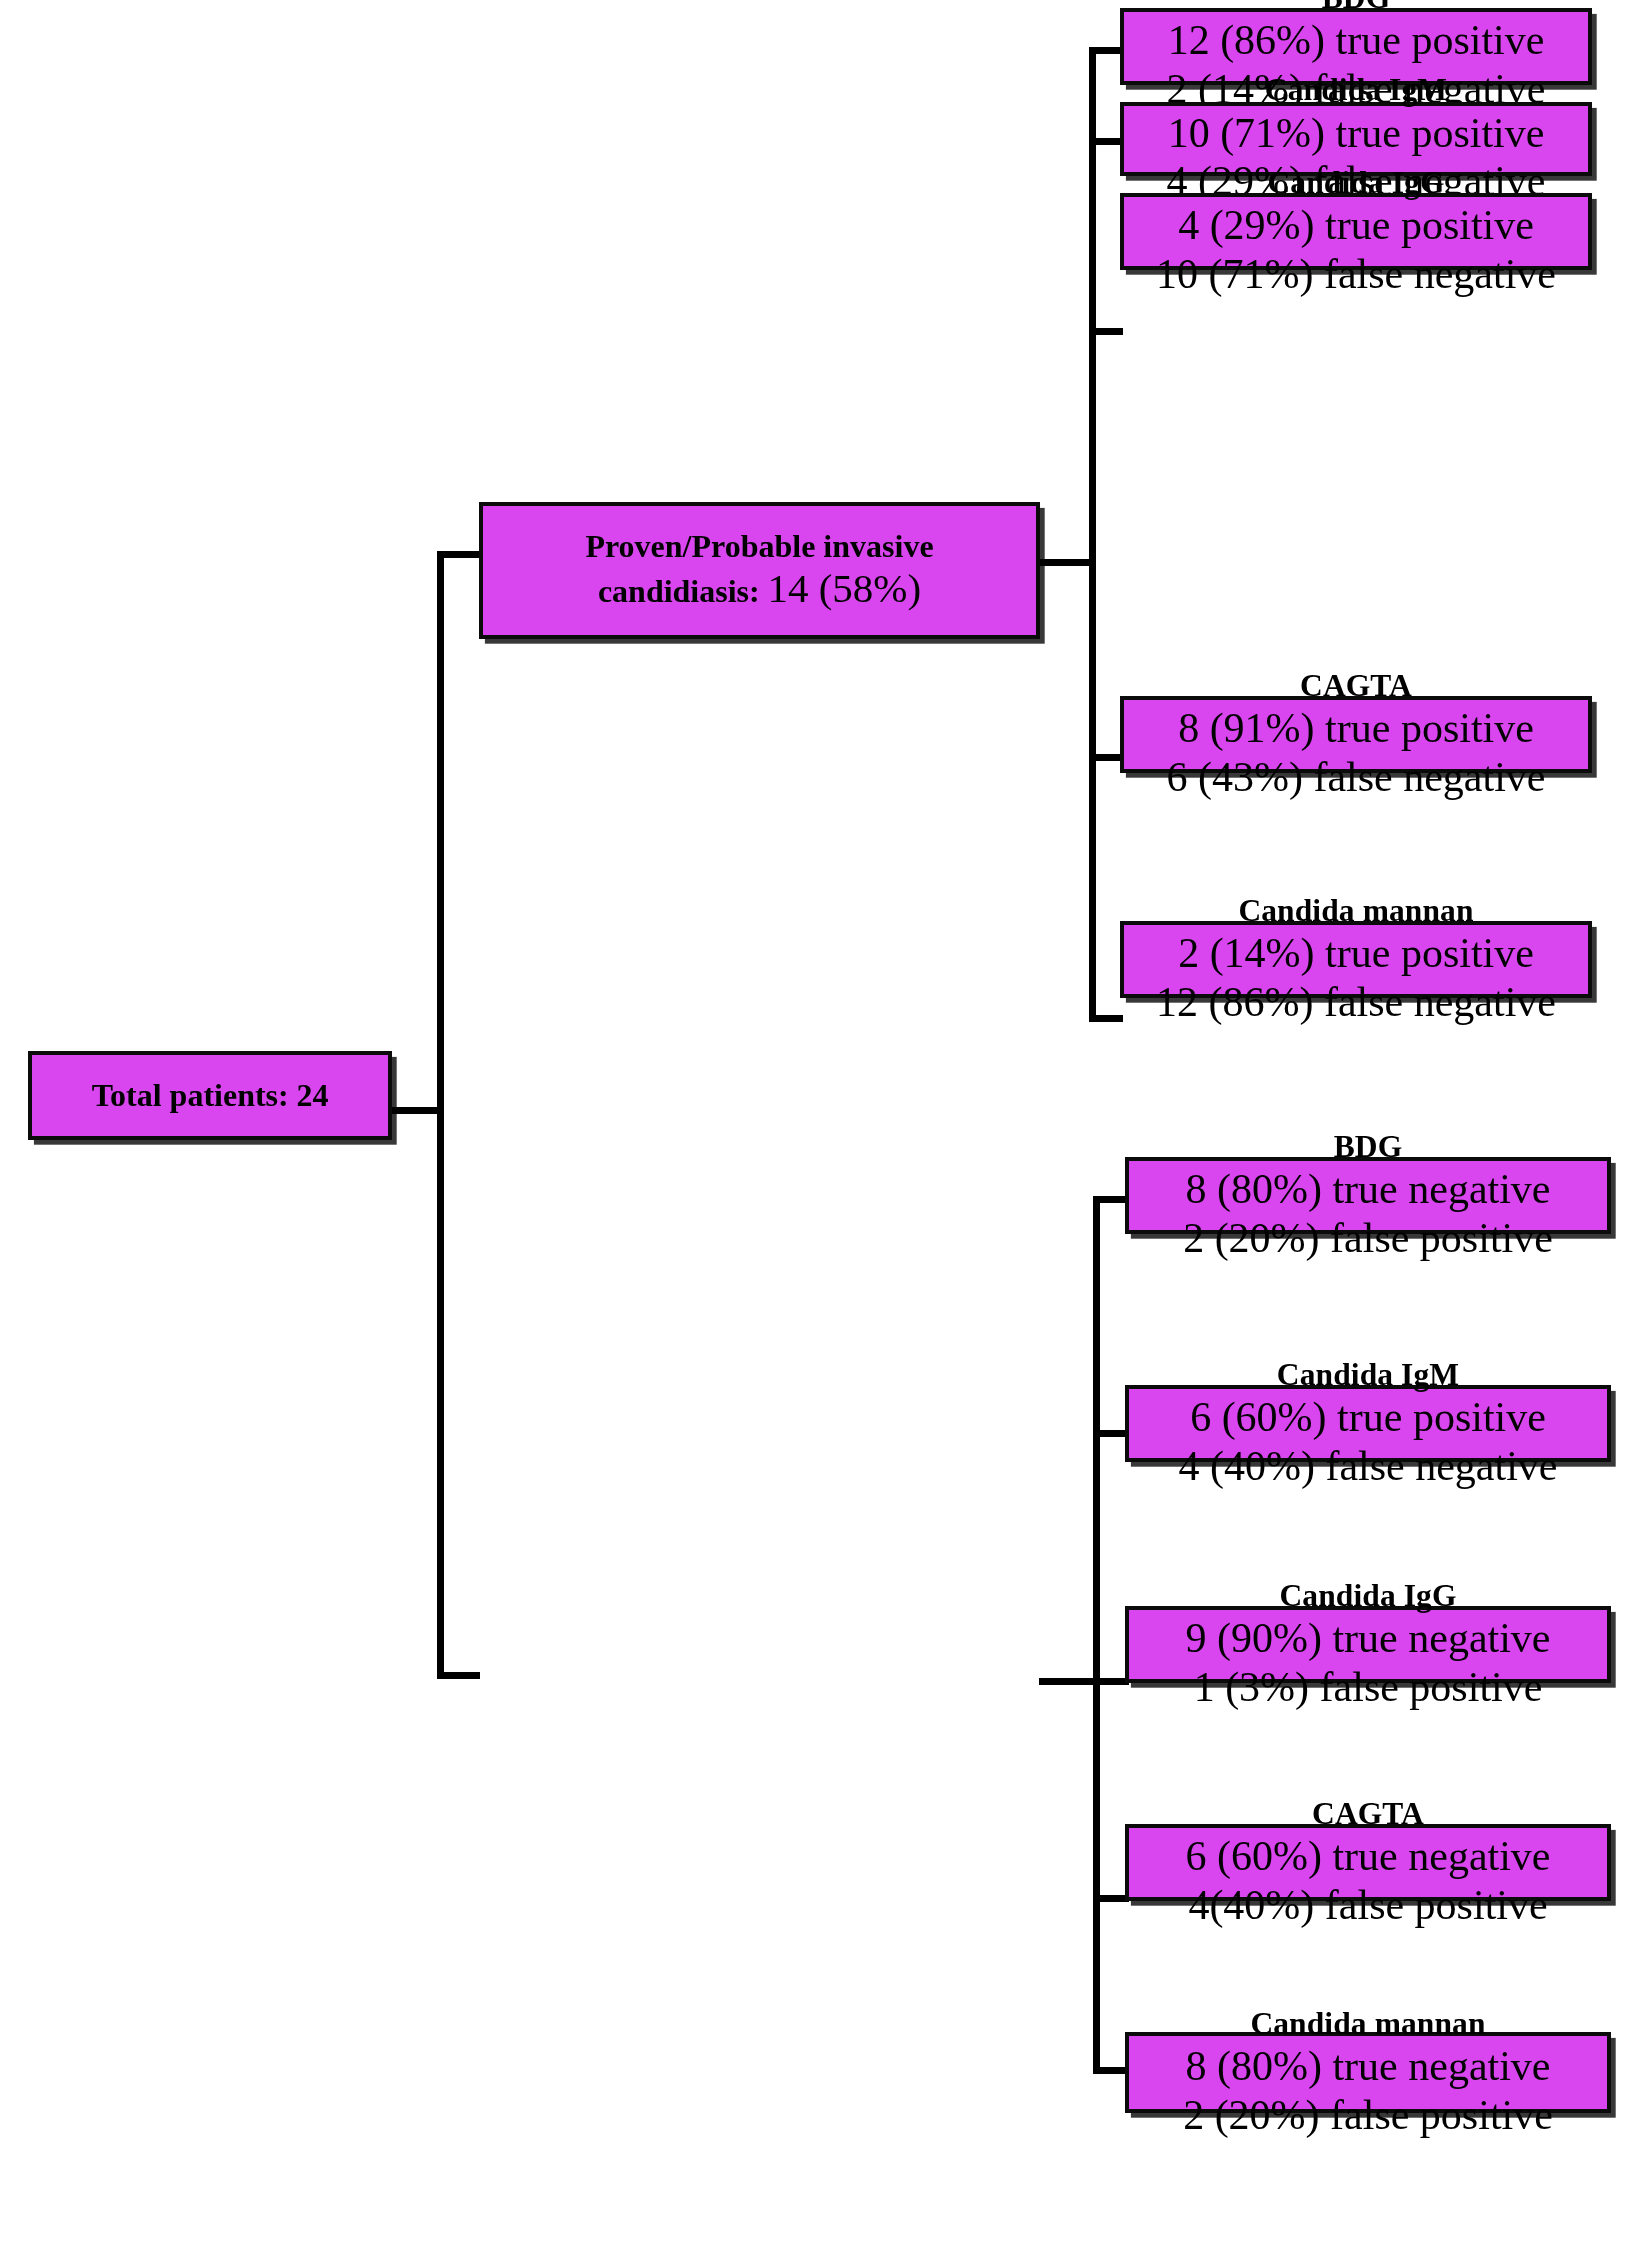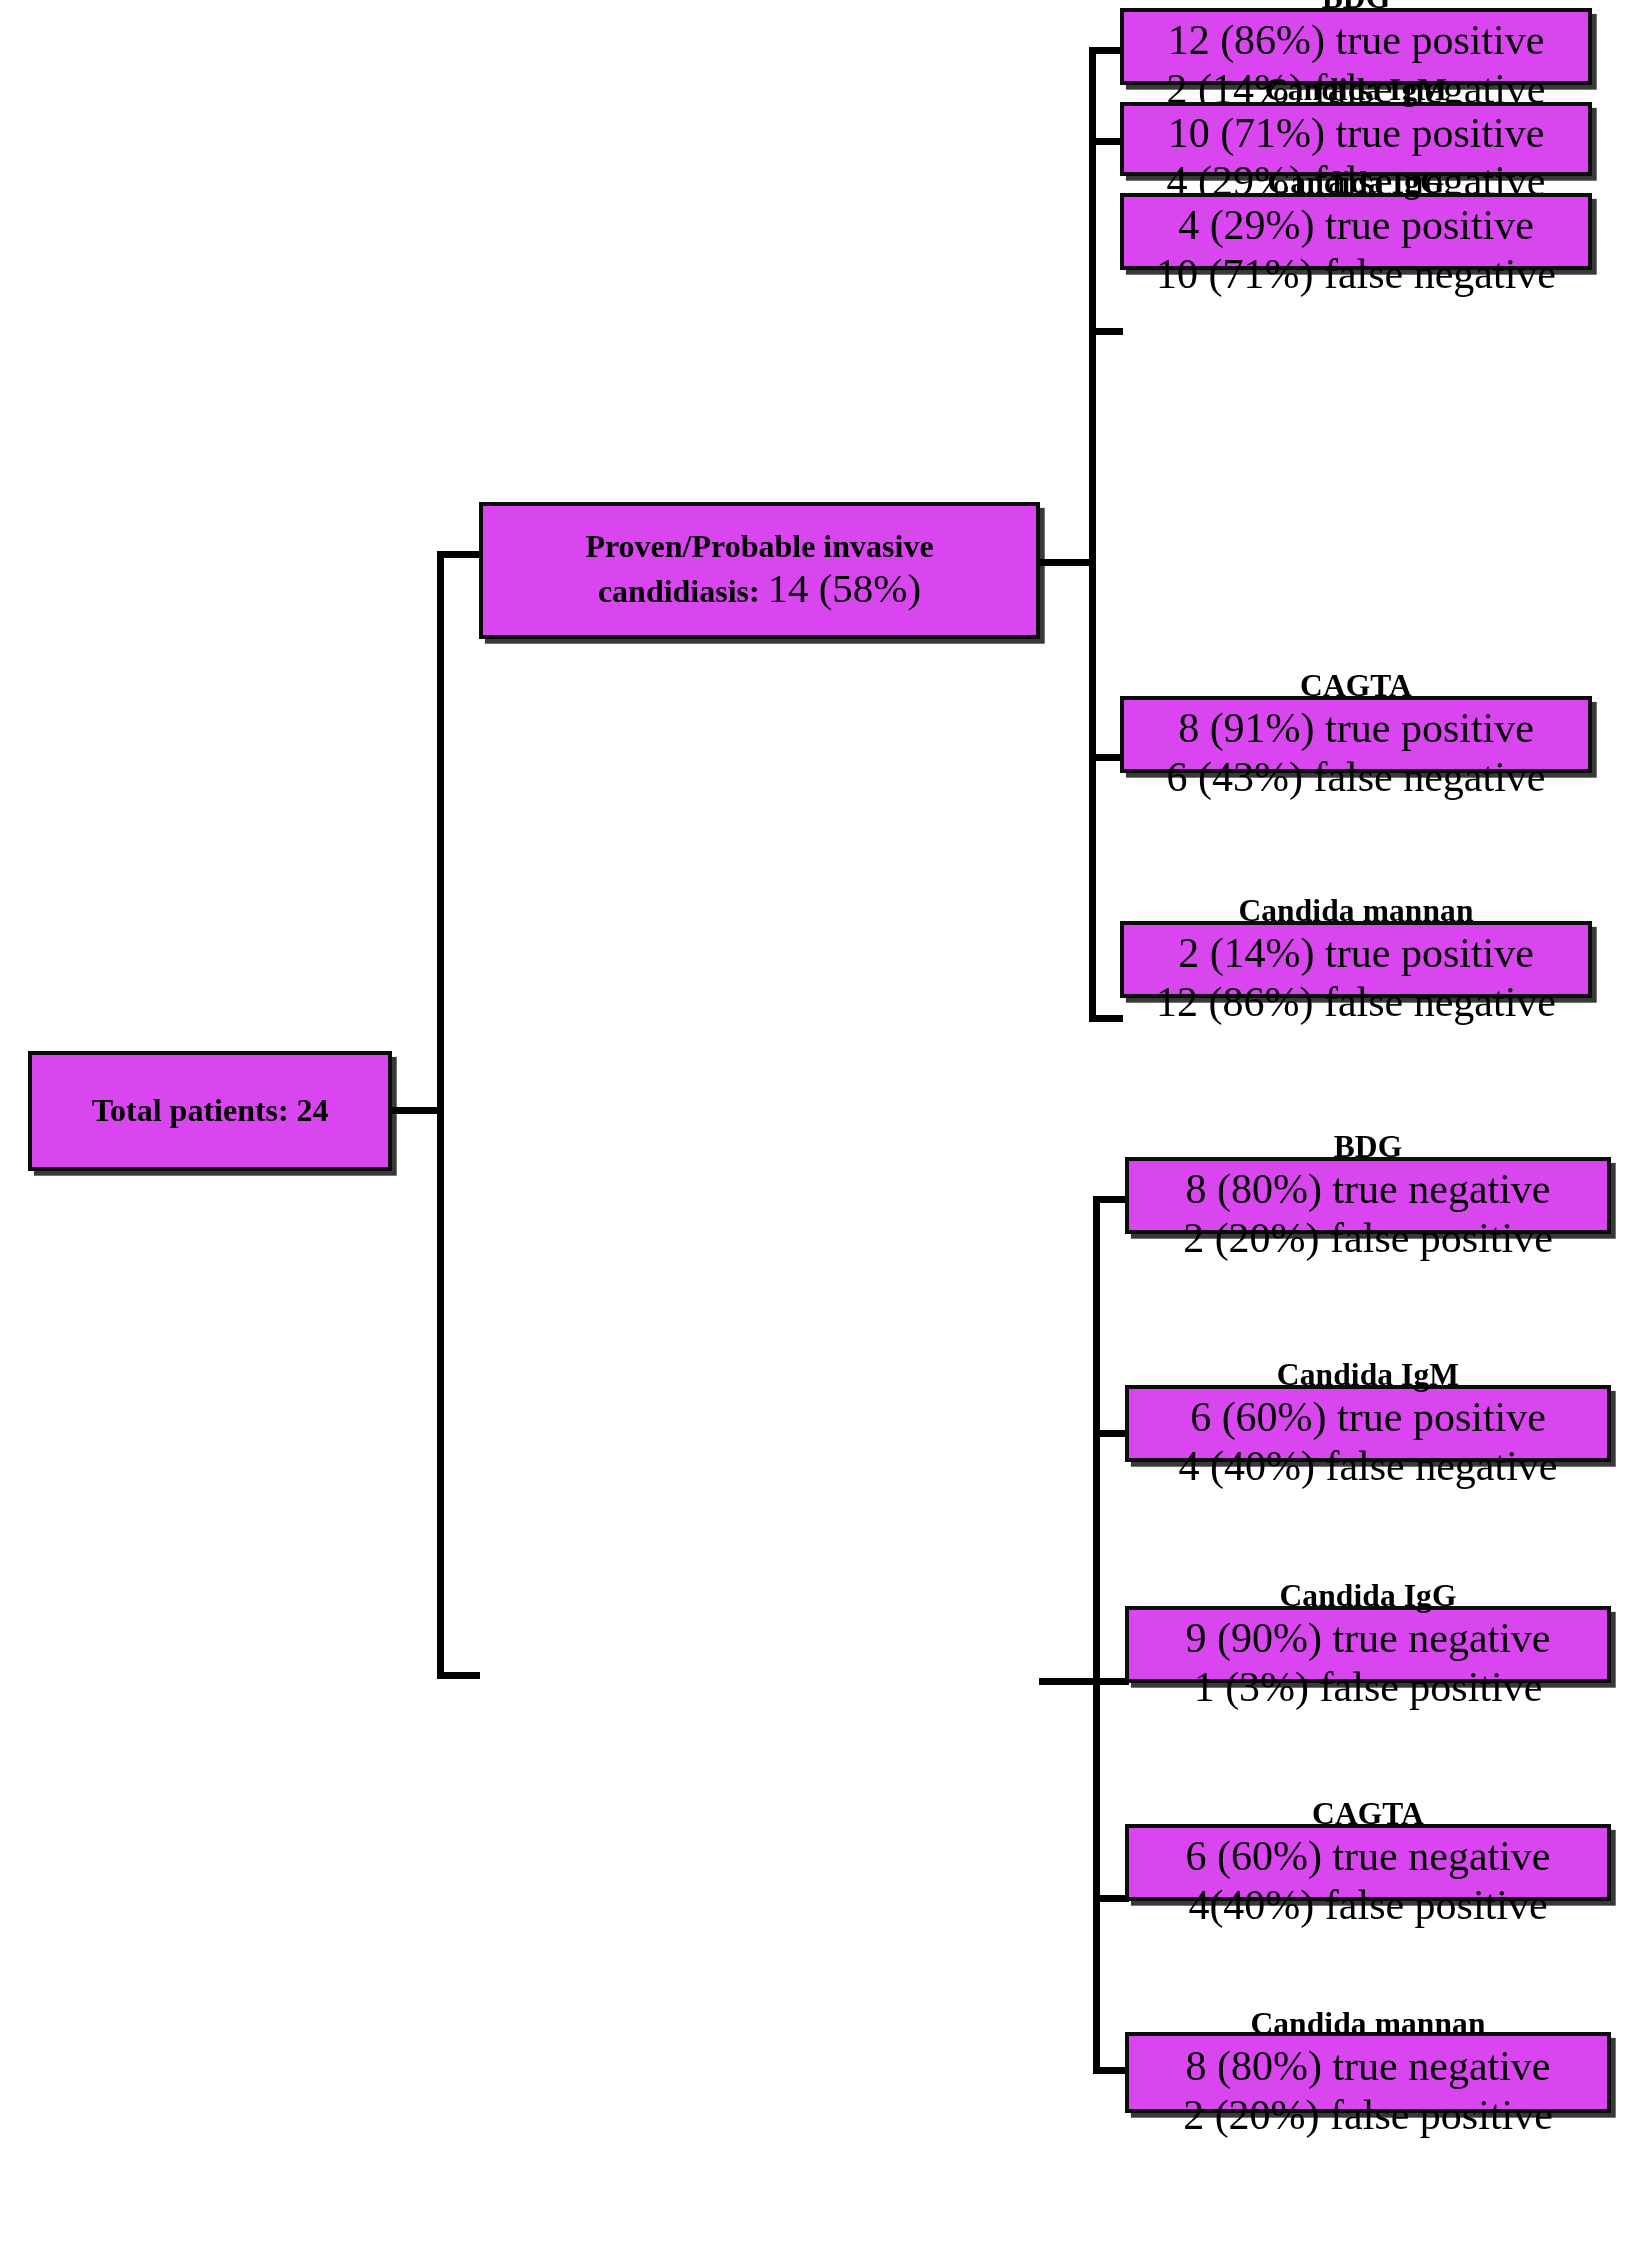--- a/index.html
+++ b/index.html
@@ -120,21 +120,21 @@
   <div class="conn" style="left:1039px; top:1678px; width:59px; height:6.5px;"></div>
 
   <div class="conn" style="left:1093px; top:1196px; width:6.5px; height:878px;"></div>
 
   <div class="conn" style="left:1093px; top:1196px; width:36px; height:6.5px;"></div>
   <div class="conn" style="left:1093px; top:1430px; width:36px; height:6.5px;"></div>
   <div class="conn" style="left:1093px; top:1678px; width:36px; height:6.5px;"></div>
   <div class="conn" style="left:1093px; top:1895px; width:36px; height:6.5px;"></div>
   <div class="conn" style="left:1093px; top:2067px; width:36px; height:6.5px;"></div>
 
-  <div class="node flat" style="left:28px; top:1051px; width:364px; height:120px;">
+  <div class="node flat" style="left:28px; top:1051px; width:364px; height:89px;">
     <span class="lbl">Total patients:</span>
     <span class="sp"></span>
     <span class="val">24</span>
   </div>
 
   <div class="node branch2" style="left:479px; top:491px; width:561px; height:137px; display:flex; flex-direction:column; justify-content:center;">
     <div class="inner">
       <span class="lbl">Proven/Probable invasive</span>
     </div>
     <div class="inner">

